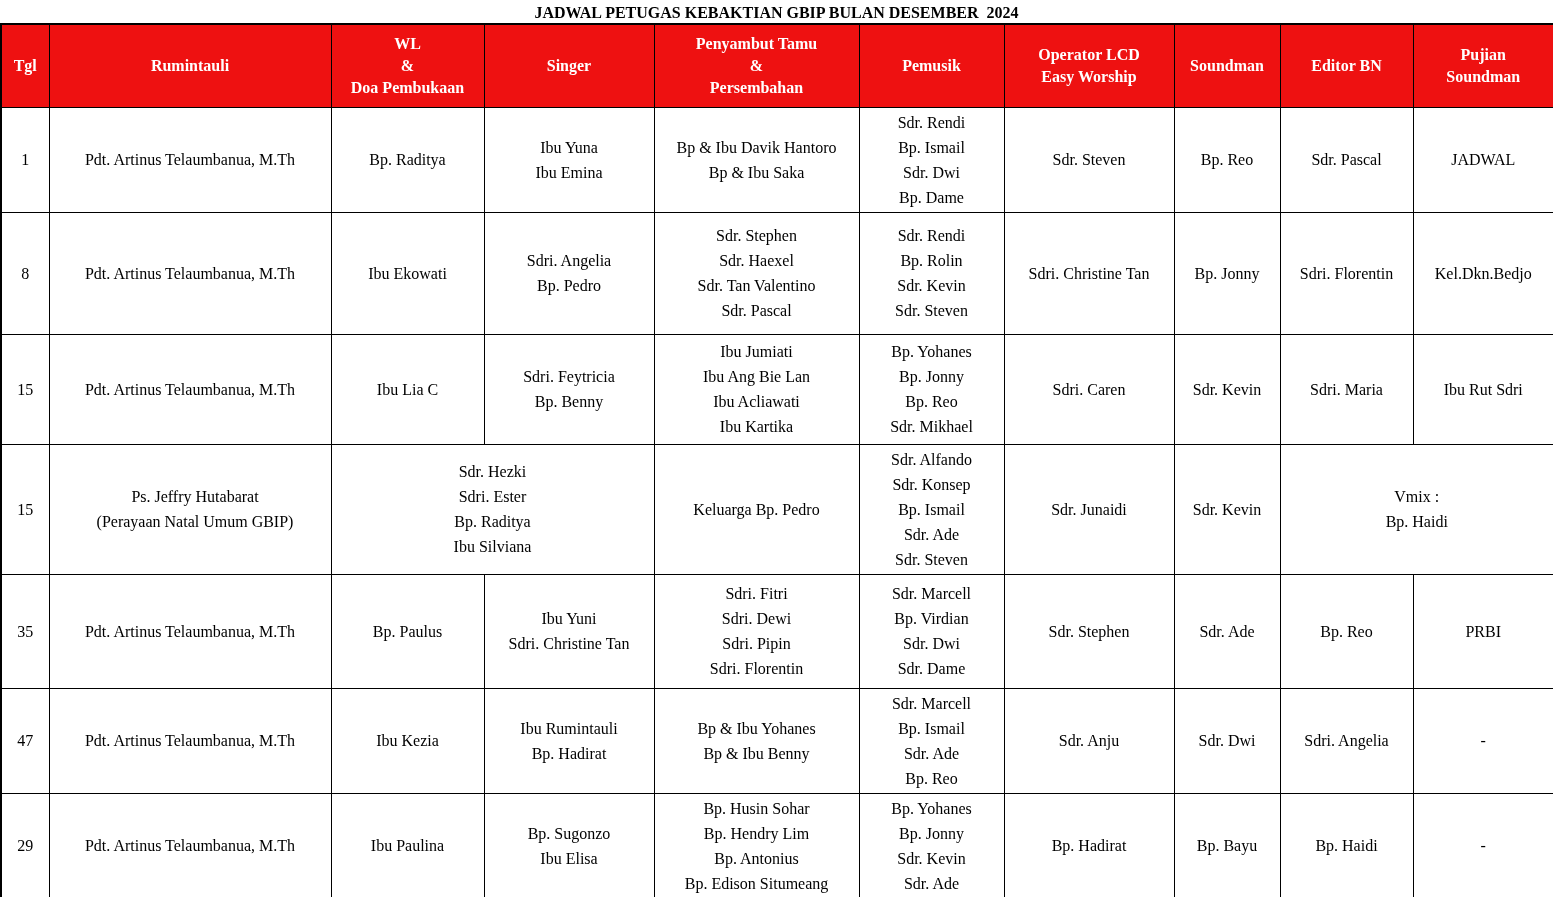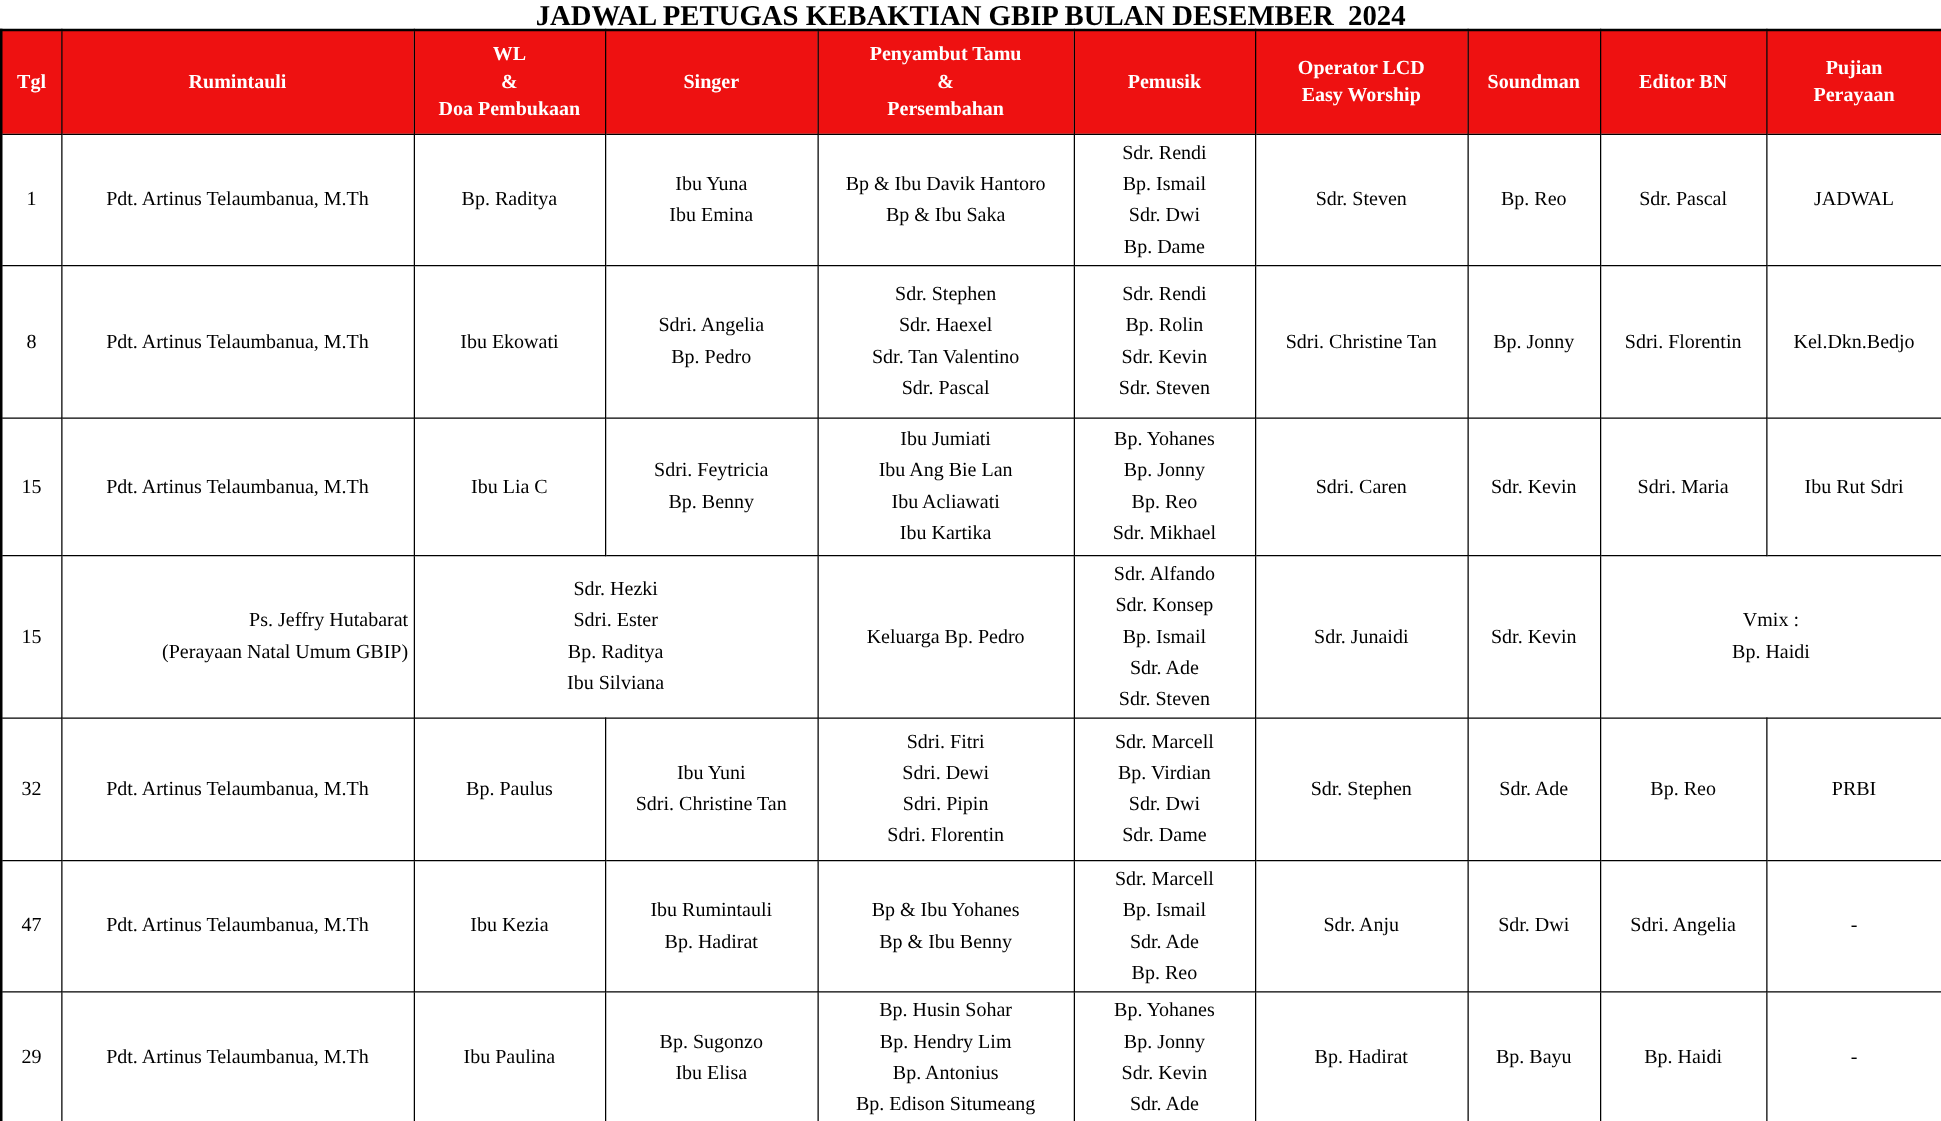--- a/index.html
+++ b/index.html
@@ -10,40 +10,40 @@
     --page-bg:#ffffff;
   }
   *{box-sizing:border-box;margin:0;padding:0;}
   body{
     width:1553px;height:897px;background:var(--page-bg);
     font-family:"Liberation Serif",serif;color:var(--text);
     overflow:hidden;
   }
   .titles{width:1553px;text-align:center;padding-top:2px;}
   .title-line{
-    font-weight:bold;font-size:23px;line-height:21px;white-space:pre-wrap;
+    font-weight:bold;font-size:16px;line-height:21px;white-space:pre-wrap;
   }
   table.schedule{
     width:1553px;border-collapse:collapse;table-layout:fixed;
     border:2px solid var(--border);
   }
   .schedule th,.schedule td{
     border:1px solid var(--border);
     text-align:center;vertical-align:middle;
     white-space:pre-line;
     padding:2px 4px;
   }
   .schedule th{
     background:var(--header-bg);color:var(--header-text);
     font-weight:bold;font-size:16px;line-height:22px;
   }
   .schedule td{
     font-size:16px;line-height:25px;
   }
-  .schedule td.align-left{text-align:right;padding-left:14px;}
+  .schedule td.align-left{text-align:center;padding-left:14px;}
   tr.hdr{height:83px;}
   tr.r0{height:102px;}
   tr.r1{height:122px;}
   tr.r2{height:110px;}
   tr.r3{height:121px;}
   tr.r4{height:114px;}
   tr.r5{height:90px;}
   tr.r6{height:100px;}
 </style>
 </head>
@@ -76,21 +76,21 @@
       <th>Singer</th>
       <th>Penyambut Tamu
 &amp;
 Persembahan</th>
       <th>Pemusik</th>
       <th>Operator LCD
 Easy Worship</th>
       <th>Soundman</th>
       <th>Editor BN</th>
       <th>Pujian
-Perayaan</th>
+Soundman</th>
     </tr>
   </thead>
   <tbody>
     <tr class="r0">
       <td>1</td>
       <td>Pdt. Artinus Telaumbanua, M.Th</td>
       <td>Bp. Raditya</td>
       <td>Ibu Yuna
 Ibu Emina</td>
       <td>Bp &amp; Ibu Davik Hantoro
@@ -155,21 +155,21 @@
 Sdr. Konsep
 Bp. Ismail
 Sdr. Ade
 Sdr. Steven</td>
       <td>Sdr. Junaidi</td>
       <td>Sdr. Kevin</td>
       <td colspan="2">Vmix :
 Bp. Haidi</td>
     </tr>
     <tr class="r4">
-      <td>32</td>
+      <td>35</td>
       <td>Pdt. Artinus Telaumbanua, M.Th</td>
       <td>Bp. Paulus</td>
       <td>Ibu Yuni
 Sdri. Christine Tan</td>
       <td>Sdri. Fitri
 Sdri. Dewi
 Sdri. Pipin
 Sdri. Florentin</td>
       <td>Sdr. Marcell
 Bp. Virdian

